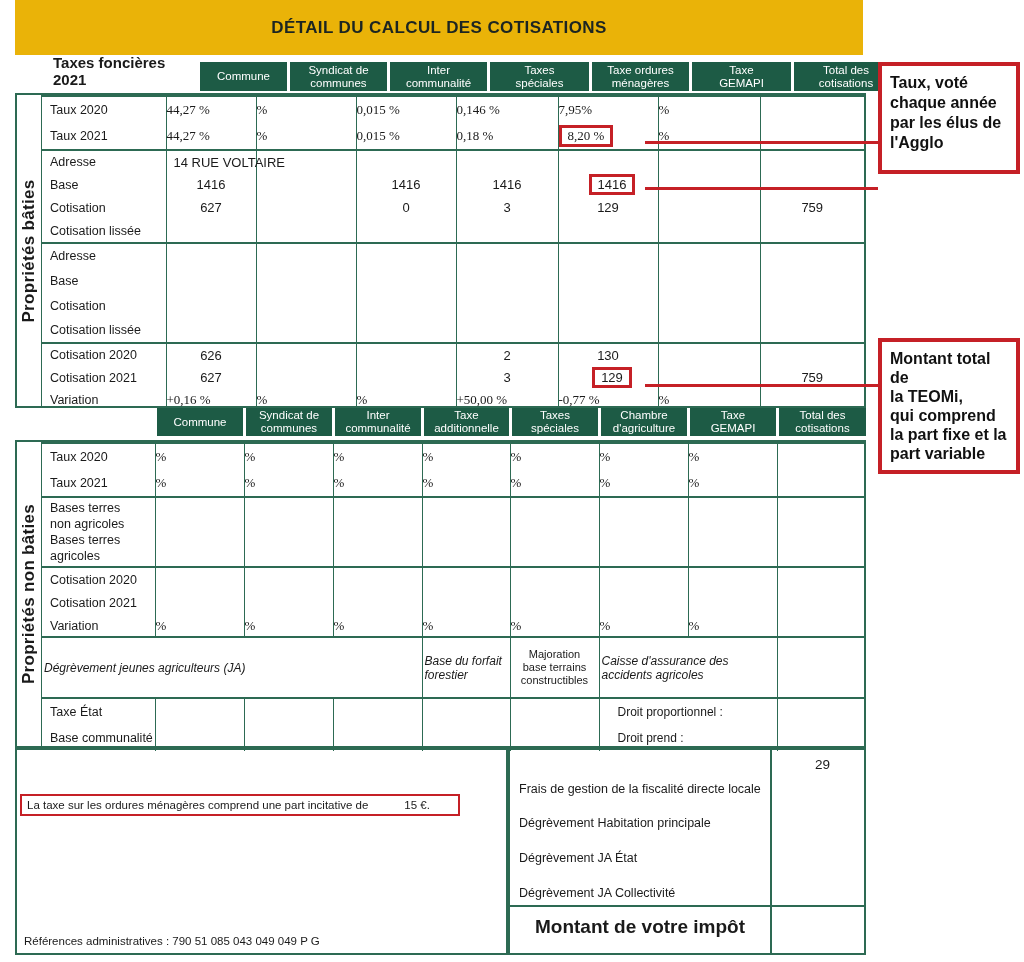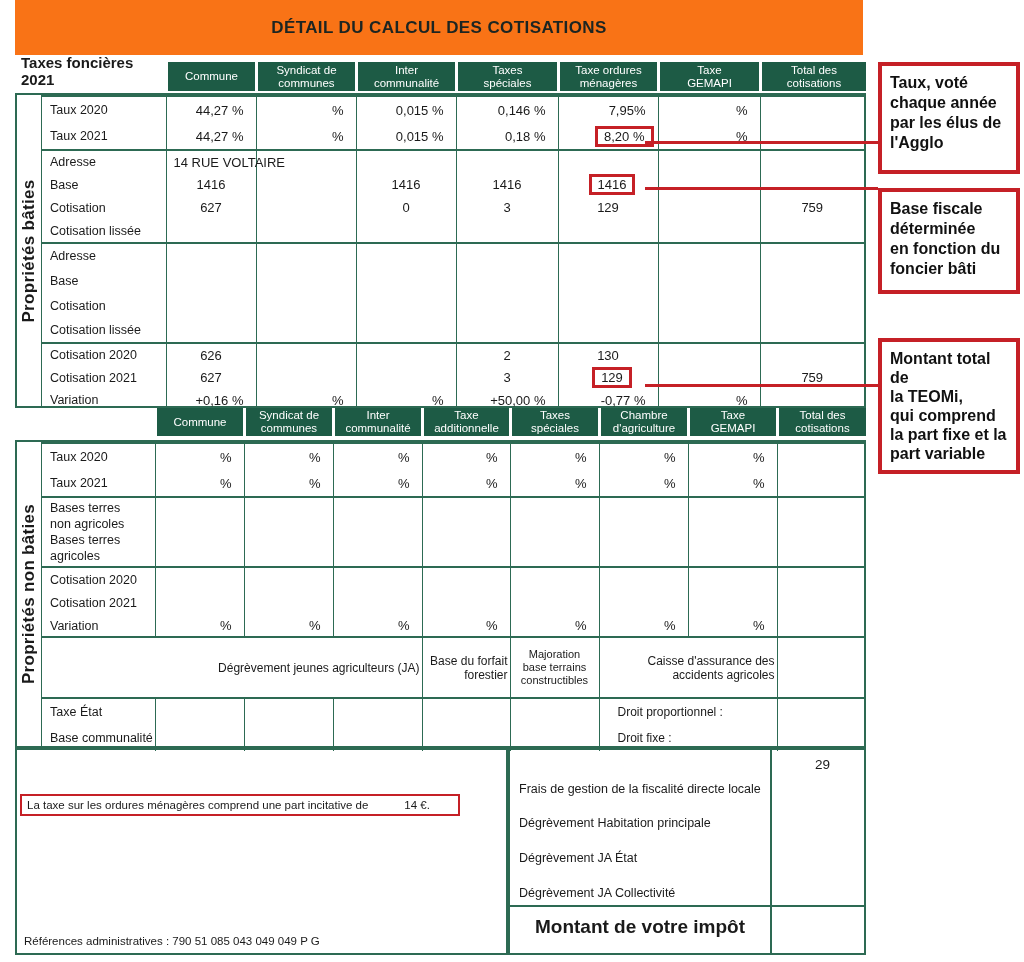--- a/index.html
+++ b/index.html
@@ -1,21 +1,21 @@
 <!DOCTYPE html>
 <html><head>
 <meta charset="utf-8">
 <style>
   * { margin:0; padding:0; box-sizing:border-box; }
   html,body { background:#fff; }
   body { font-family:"Liberation Sans", sans-serif; color:#1a1a1a; }
   #page { position:relative; width:1024px; height:962px; background:#fff; overflow:hidden; }
 
   
-  .banner { position:absolute; left:15px; top:0; width:848px; height:55px; background:#f97316;
+  .banner { position:absolute; left:15px; top:0; width:848px; height:55px; background:#eab308;
             display:flex; align-items:center; justify-content:center; }
   .banner .title { font-weight:bold; font-size:17px; letter-spacing:.4px; color:#1c2522; }
 
   
   .hdr-row { position:absolute; left:15px; display:flex; }
   .corner { display:flex; align-items:flex-end; padding:0 0 3px 6px; font-weight:bold; font-size:15px; }
   .ghead { background:#1d5b45; color:#fff; font-size:11.5px; line-height:13px; display:flex;
            align-items:center; justify-content:center; text-align:center; white-space:pre-line;
            border-right:3px solid #fff; }
   .ghead:last-child { border-right:none; }
@@ -23,26 +23,26 @@
   .body-box { position:absolute; left:15px; width:851px; border:2px solid #2d6a53; display:flex; background:#fff; }
   .strip { width:25px; border-right:1.5px solid #2d6a53; display:flex; align-items:center; justify-content:center; }
   .strip span { transform:rotate(-90deg); white-space:nowrap; font-weight:bold; font-size:17px; letter-spacing:.3px; }
 
   table { border-collapse:collapse; table-layout:fixed; width:822px; font-size:13px; }
   tbody { border-top:2px solid #2d6a53; }
   tbody:first-child { border-top:none; }
   td { border-left:1.5px solid #2d6a53; vertical-align:middle; overflow:visible; }
   td:first-child { border-left:none; }
   td.lbl { font-size:12.5px; padding-left:8px; text-align:left; }
-  tr.pct td:not(.lbl) { text-align:right; padding-right:12px; }
+  tr.pct td:not(.lbl) { padding-right:12px;font-family:Liberation Serif, serif; }
   tr.num td:not(.lbl) { text-align:center; }
   td.addr { white-space:nowrap; padding-left:7px; font-size:13px; }
   .pre { white-space:pre-line; }
   .rbx { display:inline-block; border:3px solid #c52026; padding:0 6px; margin:-3px -8px -3px 0; }
-  .cent { text-align:right; font-size:12px; line-height:14px; padding:2px; }
+  .cent { text-align:left; font-size:12px; line-height:14px; padding:2px;font-style:italic; }
   .cent-sm { text-align:center; font-size:11px; line-height:13px; padding:0; }
   td.droit { font-size:12px; padding-left:18px; vertical-align:middle; }
   td.droit div + div { margin-top:12px; }
   .bases-lbl { font-size:12px; line-height:16px; }
 
   
   .ann { position:absolute; left:878px; width:142px; border:4px solid #c52026; background:#fff;
          padding:7px 8px; font-weight:bold; font-size:16px; line-height:20px; white-space:pre-line; color:#111; }
   .rline { position:absolute; height:2.5px; background:#c52026; }
 
@@ -65,21 +65,21 @@
 </head>
 <body>
 
 <div id="page">
 
   <div class="banner">
     <div class="title">DÉTAIL DU CALCUL DES COTISATIONS</div>
   </div>
 
   <div class="hdr-row" style="top:62px; height:29px;">
-    <div class="corner" style="width:153px;">Taxes foncières 2021</div>
+    <div class="corner" style="width:153px;margin-left:32px;">Taxes foncières 2021</div>
     <div class="ghead" style="width:90px;">Commune</div>
     <div class="ghead" style="width:100px;">Syndicat de
 communes</div>
     <div class="ghead" style="width:100px;">Inter
 communalité</div>
     <div class="ghead" style="width:102px;">Taxes
 spéciales</div>
     <div class="ghead" style="width:100px;">Taxe ordures
 ménagères</div>
     <div class="ghead" style="width:102px;">Taxe
@@ -370,51 +370,47 @@
       <tbody>
         <tr style="height:27px">
             <td class="lbl" title="Base État"><span>Taxe État</span></td>
             <td rowspan="2"></td>
             <td rowspan="2"></td>
             <td rowspan="2"></td>
             <td rowspan="2"></td>
             <td rowspan="2"></td>
             <td colspan="2" rowspan="2" class="droit">
               <div>Droit proportionnel :</div>
-              <div>Droit fixe :</div>
+              <div>Droit prend :</div>
             </td>
             <td rowspan="2"></td>
           </tr>
         <tr style="height:26px">
             <td class="lbl">Base communalité</td>
           </tr>
       </tbody>
     </table>
   </div>
 
   <div class="rline" style="left:645px; top:141px; width:233px;"></div>
   <div class="rline" style="left:645px; top:187px; width:233px;"></div>
   <div class="rline" style="left:645px; top:384px; width:233px;"></div>
 
   <div class="ann" style="top:62px;  min-height:112px;">Taux, voté
 chaque année
 par les élus de
 l'Agglo</div>
-  <div class="ann" style="top:188px; min-height:106px;">Base fiscale
-déterminée
-en fonction du
-foncier bâti</div>
   <div class="ann" style="top:338px; min-height:104px; line-height:19px;">Montant total de
 la TEOMi,
 qui comprend
 la part fixe et la
 part variable</div>
 
   <div class="bl-box">
-    <div class="tombox"><span>La taxe sur les ordures ménagères comprend une part incitative de</span><span class="amt">14 €.</span></div>
+    <div class="tombox"><span>La taxe sur les ordures ménagères comprend une part incitative de</span><span class="amt">15 €.</span></div>
     <div class="refs">Références administratives : 790 51 085 043 049 049 P G</div>
   </div>
 
   <div class="br-box">
     <div class="vline"></div>
     <div class="hline"></div>
     <div class="br-item" style="top:8px;">Frais de gestion de la fiscalité directe locale</div>
     <div class="br-value" style="top:7px;">29</div>
     <div class="br-item" style="top:42px;">Dégrèvement Habitation principale</div>
     <div class="br-item" style="top:77px;">Dégrèvement JA État</div>

